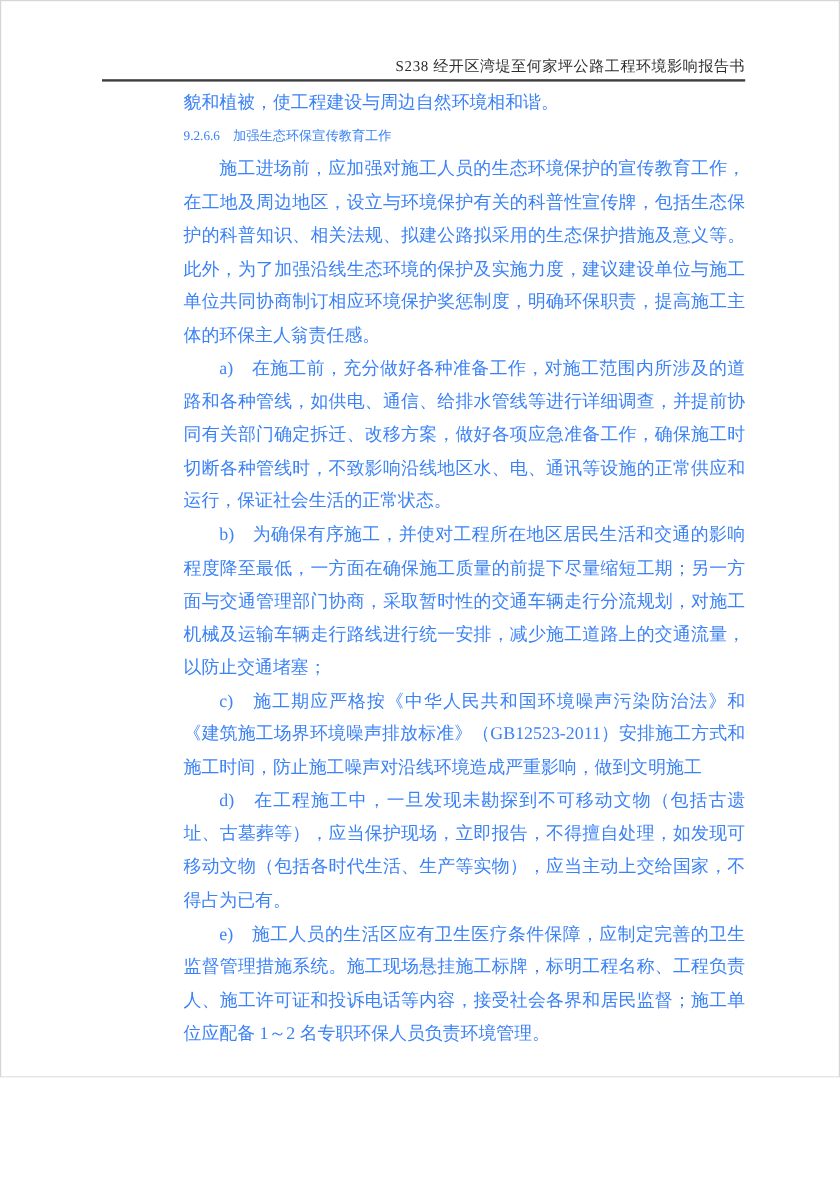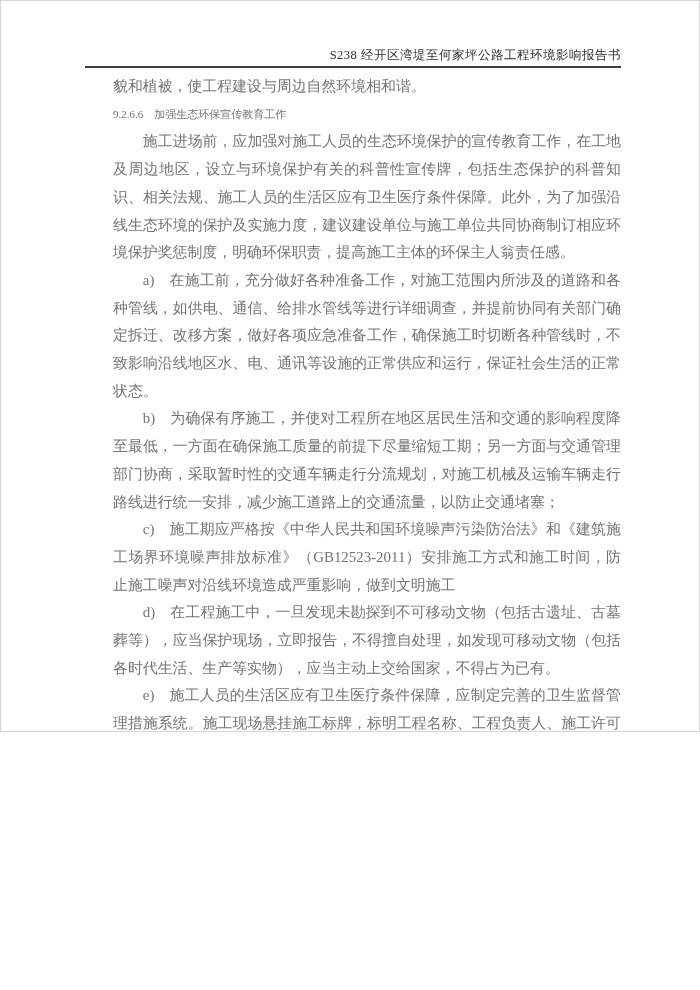--- a/index.html
+++ b/index.html
@@ -1,19 +1,19 @@
 <!DOCTYPE html>
 <html><head>
 <meta charset="utf-8">
 <style>
   html, body { margin: 0; padding: 0; background: #ffffff; }
   .page {
     position: relative;
     width: 700px;
-    height: 732px;
+    height: 898px;
     box-sizing: border-box;
     background: #ffffff;
     border: 1px solid #d6d6d6;
     font-family: "Liberation Serif", "DejaVu Serif", serif;
     color: #262626;
     overflow: hidden;
   }
   .header { padding: 46px 78px 0 84px; }
   .header-title {
     text-align: right;
@@ -26,21 +26,22 @@
   .header-rule {
     margin-top: 3px;
     border-bottom: 2px solid #3f3f3f;
     height: 0;
   }
   .content {
     padding: 5px 78px 0 112px;
     font-size: 14.9px;
     line-height: 27.7px;
     text-align: justify;
-    color: #737373;
+    color: #3b82f6;
+    margin-left: 40px;
   }
   .content .paragraph { margin: 0; }
   .content .paragraph.indent { text-indent: 2em; }
   .content .heading { margin: 0; font-size: 11px; font-weight: normal; text-align: left; }
   .footer {
     position: absolute;
     left: 0; right: 0;
     top: 916px;
     text-align: left;
     font-size: 18px;
@@ -52,21 +53,21 @@
 
 <div class="page">
   <div class="header">
     <div class="header-title">S238 经开区湾堤至何家坪公路工程环境影响报告书</div>
     <div class="header-rule"></div>
   </div>
 
   <div class="content">
       <div class="paragraph">貌和植被，使工程建设与周边自然环境相和谐。</div>
       <div class="heading">9.2.6.6　加强生态环保宣传教育工作</div>
-      <div class="paragraph indent">施工进场前，应加强对施工人员的生态环境保护的宣传教育工作，在工地及周边地区，设立与环境保护有关的科普性宣传牌，包括生态保护的科普知识、相关法规、施工人员的生活区应有卫生医疗条件保障。此外，为了加强沿线生态环境的保护及实施力度，建议建设单位与施工单位共同协商制订相应环境保护奖惩制度，明确环保职责，提高施工主体的环保主人翁责任感。</div>
+      <div class="paragraph indent">施工进场前，应加强对施工人员的生态环境保护的宣传教育工作，在工地及周边地区，设立与环境保护有关的科普性宣传牌，包括生态保护的科普知识、相关法规、拟建公路拟采用的生态保护措施及意义等。此外，为了加强沿线生态环境的保护及实施力度，建议建设单位与施工单位共同协商制订相应环境保护奖惩制度，明确环保职责，提高施工主体的环保主人翁责任感。</div>
       <div class="paragraph indent">a)　在施工前，充分做好各种准备工作，对施工范围内所涉及的道路和各种管线，如供电、通信、给排水管线等进行详细调查，并提前协同有关部门确定拆迁、改移方案，做好各项应急准备工作，确保施工时切断各种管线时，不致影响沿线地区水、电、通讯等设施的正常供应和运行，保证社会生活的正常状态。</div>
       <div class="paragraph indent">b)　为确保有序施工，并使对工程所在地区居民生活和交通的影响程度降至最低，一方面在确保施工质量的前提下尽量缩短工期；另一方面与交通管理部门协商，采取暂时性的交通车辆走行分流规划，对施工机械及运输车辆走行路线进行统一安排，减少施工道路上的交通流量，以防止交通堵塞；</div>
       <div class="paragraph indent">c)　施工期应严格按《中华人民共和国环境噪声污染防治法》和《建筑施工场界环境噪声排放标准》（GB12523-2011）安排施工方式和施工时间，防止施工噪声对沿线环境造成严重影响，做到文明施工</div>
       <div class="paragraph indent">d)　在工程施工中，一旦发现未勘探到不可移动文物（包括古遗址、古墓葬等），应当保护现场，立即报告，不得擅自处理，如发现可移动文物（包括各时代生活、生产等实物），应当主动上交给国家，不得占为已有。</div>
       <div class="paragraph indent">e)　施工人员的生活区应有卫生医疗条件保障，应制定完善的卫生监督管理措施系统。施工现场悬挂施工标牌，标明工程名称、工程负责人、施工许可证和投诉电话等内容，接受社会各界和居民监督；施工单位应配备 1～2 名专职环保人员负责环境管理。</div>
     </div>
 
   <div class="footer">
     <span class="page-number">133</span>
   </div>

